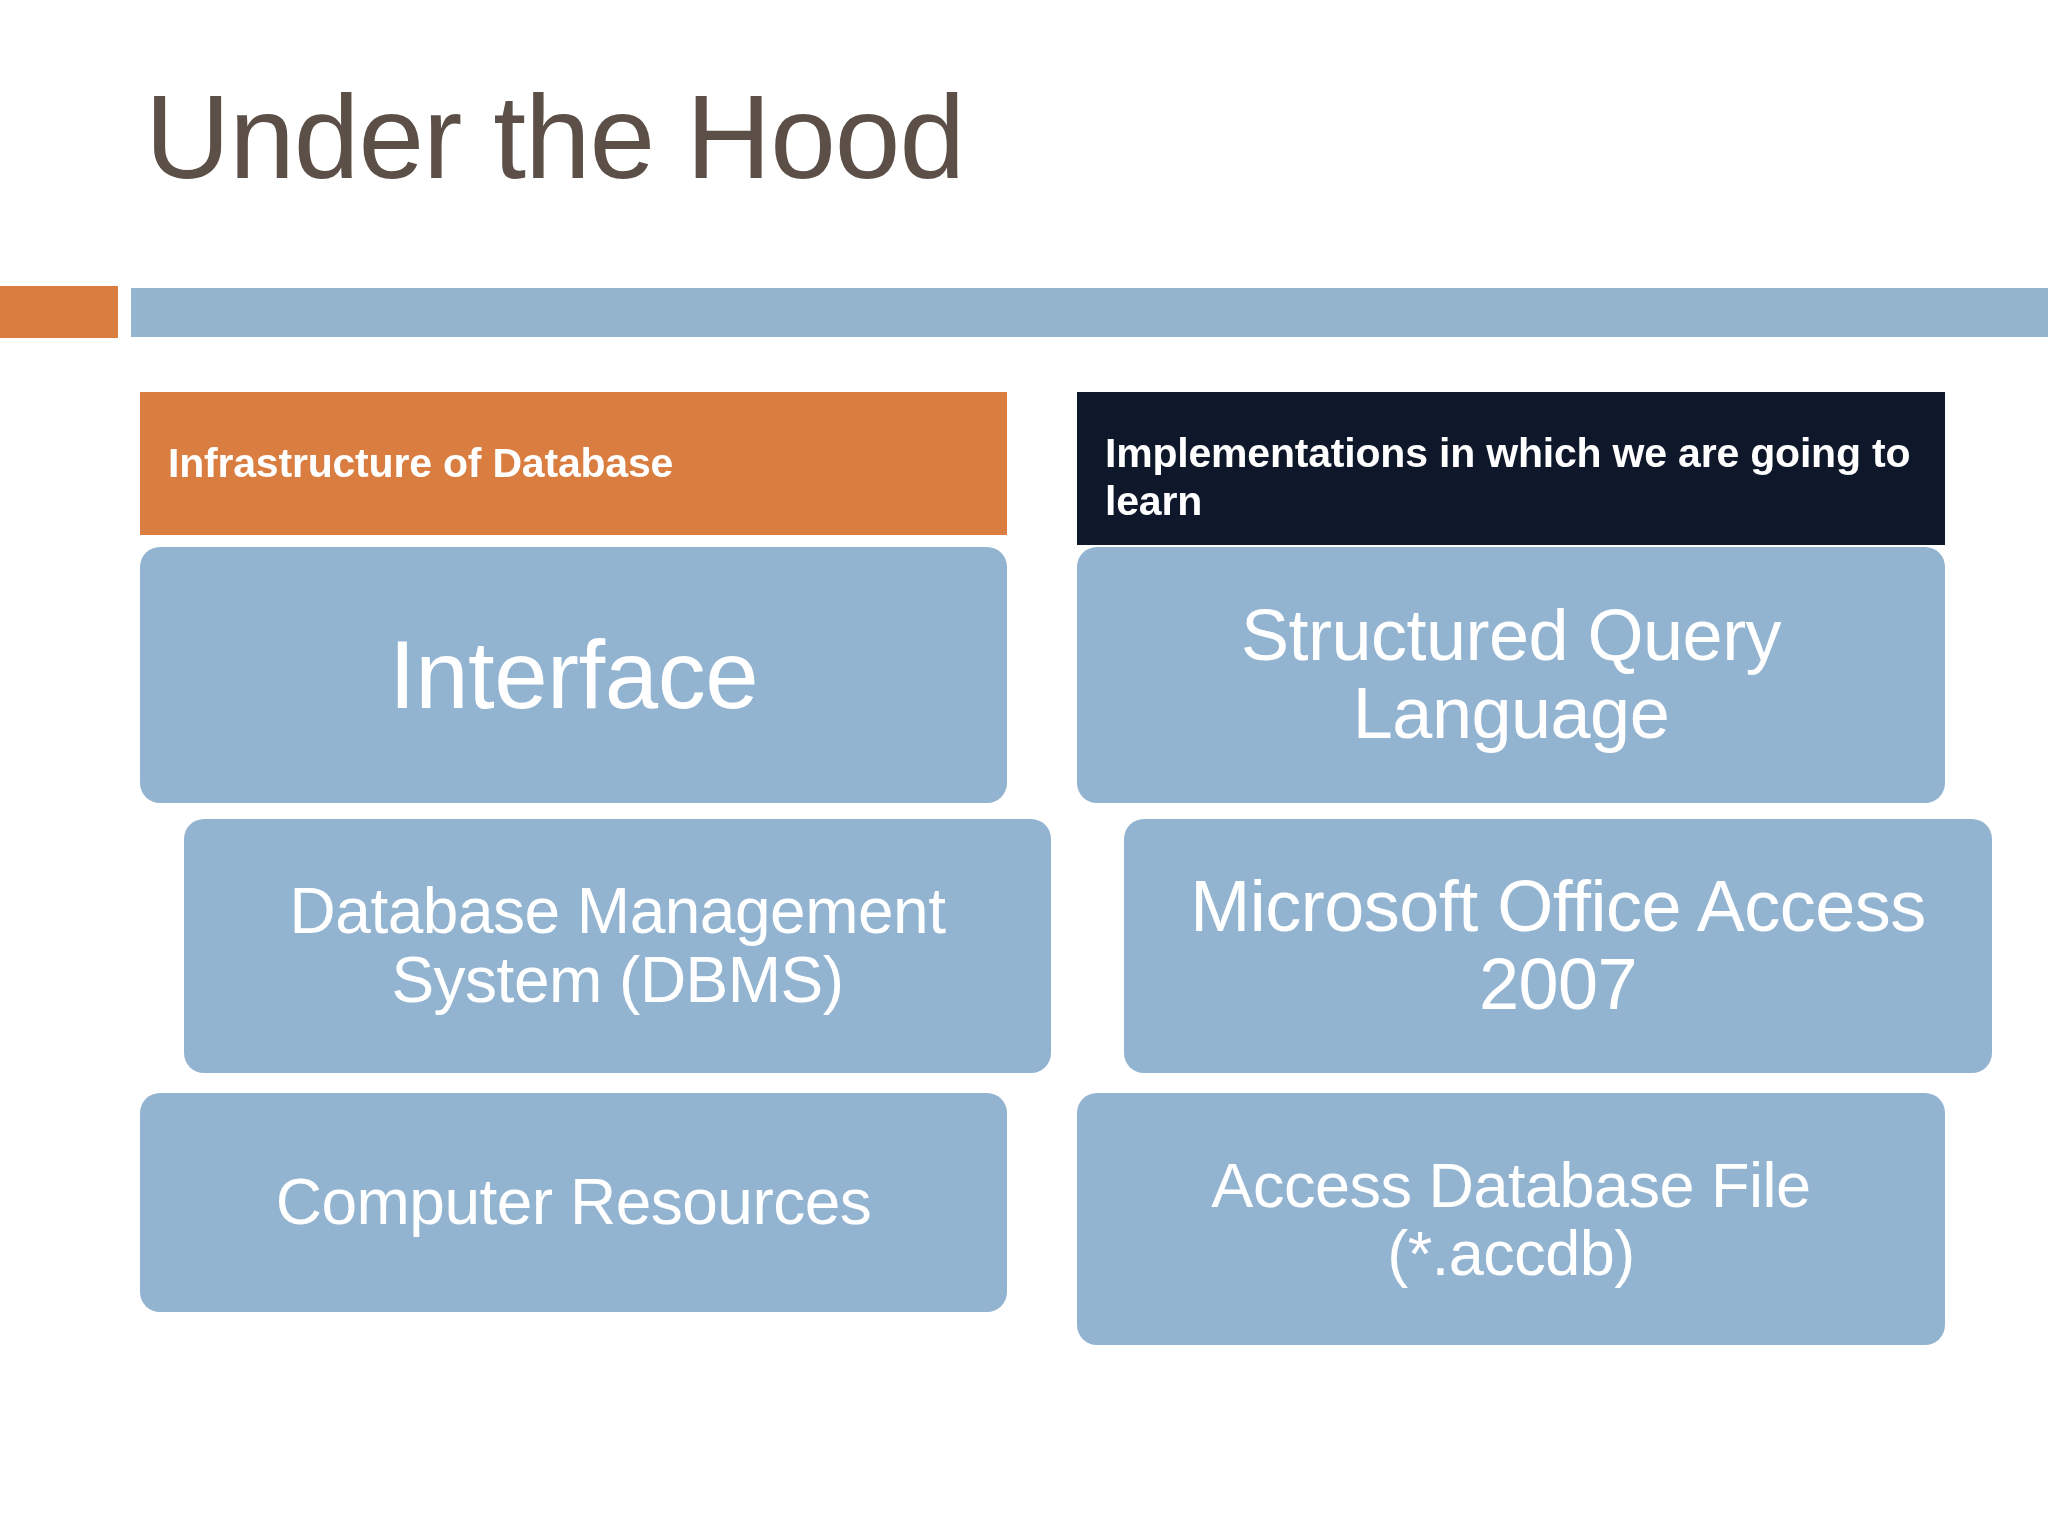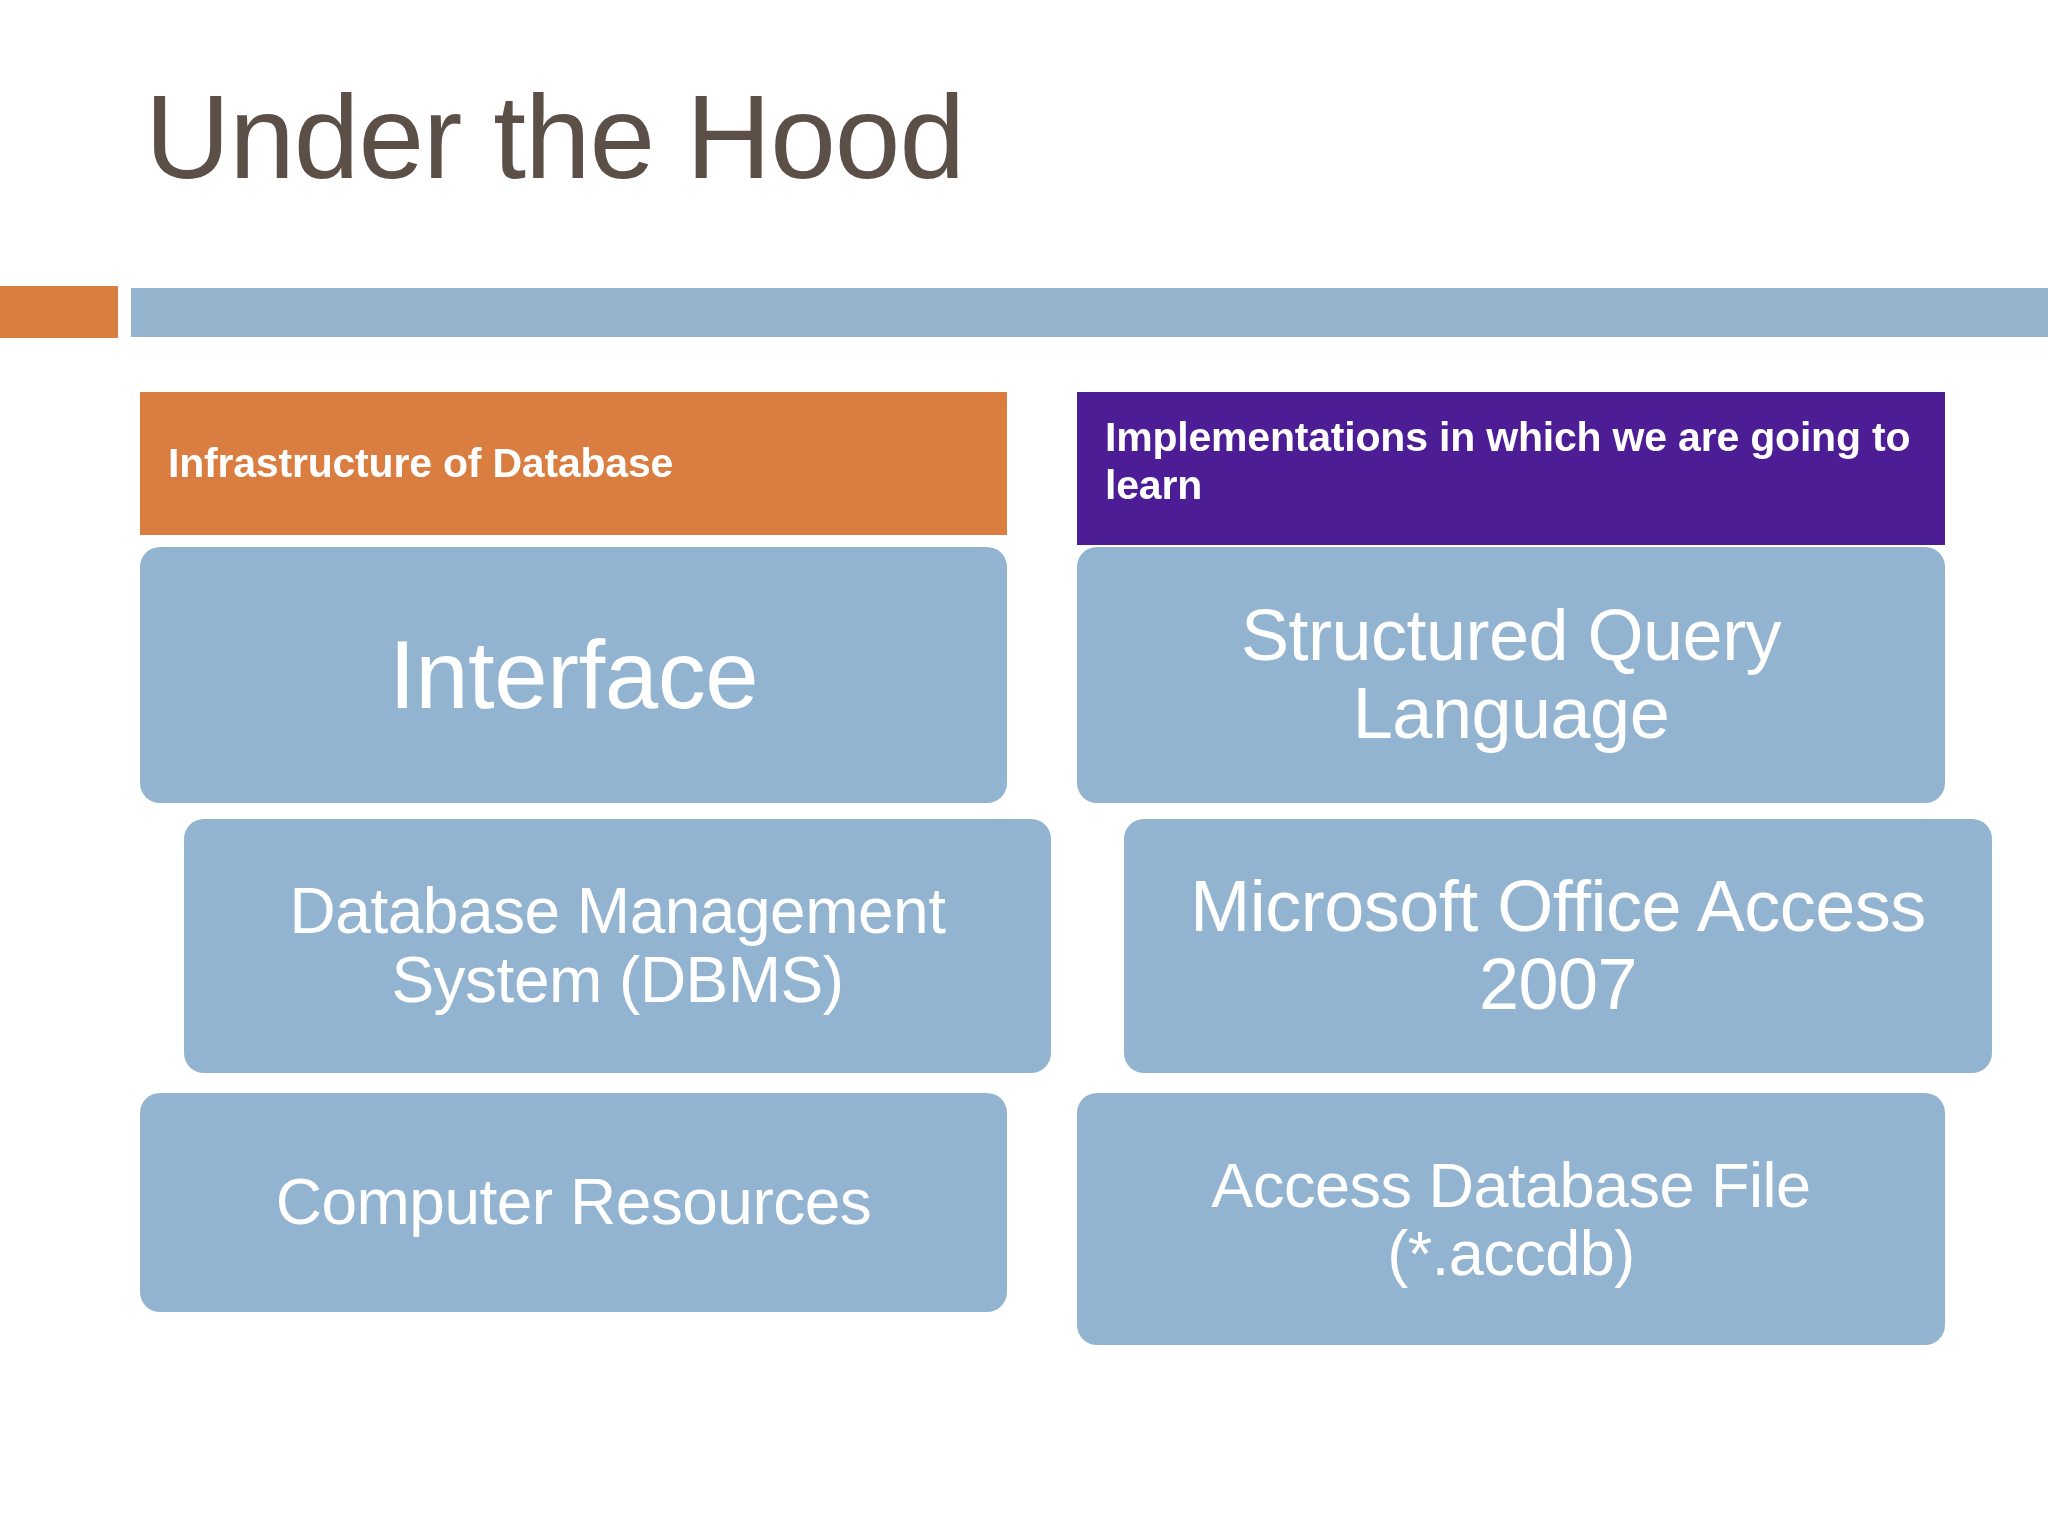--- a/index.html
+++ b/index.html
@@ -48,24 +48,24 @@
     letter-spacing:-0.2px;
     padding:0 28px;
     display:flex;
     align-items:center;
   }
   .col-header.orange{
     background:#D97E40;
     height:143px;
   }
   .col-header.gold{
-    background:#4c1d95;
+    background:#0f172a;
     height:153px;
     align-items:flex-start;
-    padding-top:22px;
+    padding-top:38px;
   }
   .col-header .htxt{display:block;}
 
   .card{
     box-sizing:border-box;
     background:#93B4D1;
     border-radius:20px;
     color:#FFFFFF;
     display:flex;
     align-items:center;

